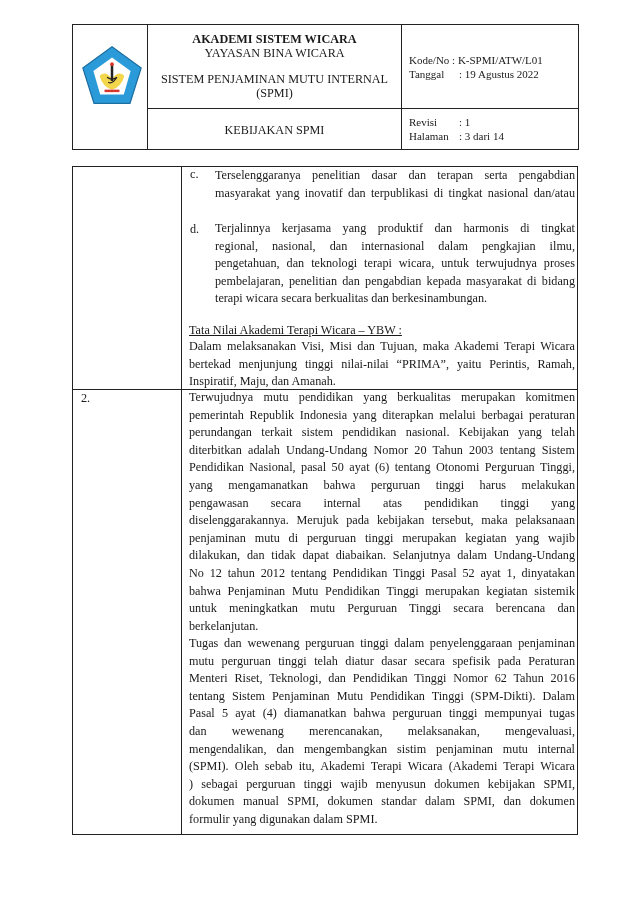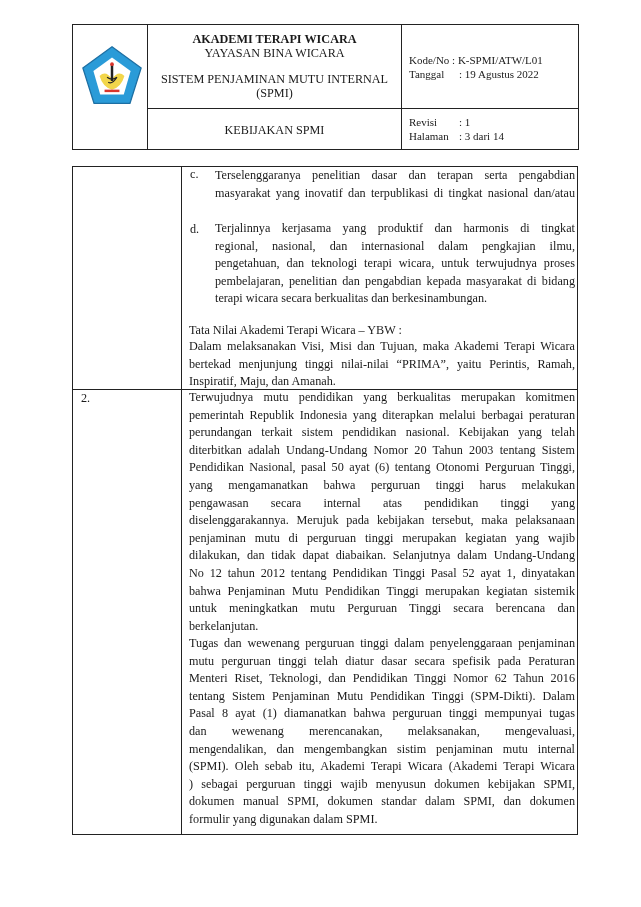--- a/index.html
+++ b/index.html
@@ -14,42 +14,42 @@
   .title-block .b { font-weight:bold; }
   .meta { position:absolute; left:336px; font-size:11px; line-height:14px; white-space:pre; }
   .body-tbl { position:absolute; left:72px; top:166px; width:506px; height:669px;
               border:1px solid #222; box-sizing:border-box; }
   .body-tbl .vline { position:absolute; top:0; bottom:0; left:108px; width:1px; background:#222; }
   .body-tbl .hline { position:absolute; left:0; right:0; height:1px; background:#222; }
   .p { position:absolute; font-size:12.2px; line-height:17.6px; text-align:justify; text-align-last:left; }
   .p .ln { display:block; text-align:justify; text-align-last:justify; white-space:nowrap; }
   .p .ln.last { text-align-last:left; }
   .lbl { position:absolute; font-size:12.2px; }
-  .u { }
+  .u { text-decoration:underline; }
 </style>
 </head>
 <body>
 
 <div class="hdr">
   <div class="vline" style="left:74px"></div>
   <div class="vline" style="left:328px"></div>
   <div class="hline" style="left:74px; right:0; top:83px"></div>
 
   <svg class="logo" viewBox="0 0 100 100">
     <polygon points="50,3 97,37 79,94 21,94 3,37" fill="#2a9bd8" stroke="#1d6fa3" stroke-width="2"></polygon>
     <polygon points="50,20 80,42 69,80 31,80 20,42" fill="#ffffff"></polygon>
     <path d="M30,50 Q40,40 50,55 Q60,40 70,50 Q65,68 50,72 Q35,68 30,50 Z" fill="#f2d64b"></path>
     <rect x="48" y="32" width="4" height="26" fill="#222"></rect>
     <circle cx="50" cy="31" r="3" fill="#d9342b"></circle>
     <path d="M42,52 Q50,58 58,52 Q50,64 44,60" fill="none" stroke="#222" stroke-width="2"></path>
     <rect x="38" y="72" width="24" height="4" fill="#d9342b"></rect>
   </svg>
 
   <div class="title-block" style="top:7px">
-    <div class="b">AKADEMI TERAPI WICARA</div>
+    <div class="b">AKADEMI SISTEM WICARA</div>
     <div>YAYASAN BINA WICARA</div>
     <div style="height:12px"></div>
     <div>SISTEM PENJAMINAN MUTU INTERNAL</div>
     <div>(SPMI)</div>
   </div>
   <div class="title-block" style="top:98px">KEBIJAKAN SPMI</div>
 
   <div class="meta" style="top:28px"><span>Kode/No</span> <span>: K-SPMI/ATW/L01</span></div>
   <div class="meta" style="top:42px"><span style="display:inline-block;width:50px">Tanggal</span><span>: 19 Agustus 2022</span></div>
   <div class="meta" style="top:90px"><span style="display:inline-block;width:50px">Revisi</span><span>: 1</span></div>
@@ -95,21 +95,21 @@
       <span class="ln">No 12 tahun 2012 tentang Pendidikan Tinggi Pasal 52 ayat 1, dinyatakan</span>
       <span class="ln">bahwa Penjaminan Mutu Pendidikan Tinggi merupakan kegiatan sistemik</span>
       <span class="ln">untuk meningkatkan mutu Perguruan Tinggi secara berencana dan</span>
       <span class="ln last">berkelanjutan.</span>
     </div>
   <div class="p" style="left:116px; top:468px; width:386px" id="para2">
       <span class="ln">Tugas dan wewenang perguruan tinggi dalam penyelenggaraan penjaminan</span>
       <span class="ln">mutu perguruan tinggi telah diatur dasar secara spefisik pada Peraturan</span>
       <span class="ln">Menteri Riset, Teknologi, dan Pendidikan Tinggi Nomor 62 Tahun 2016</span>
       <span class="ln">tentang Sistem Penjaminan Mutu Pendidikan Tinggi (SPM-Dikti). Dalam</span>
-      <span class="ln">Pasal 8 ayat (1) diamanatkan bahwa perguruan tinggi mempunyai tugas</span>
+      <span class="ln">Pasal 5 ayat (4) diamanatkan bahwa perguruan tinggi mempunyai tugas</span>
       <span class="ln">dan wewenang merencanakan, melaksanakan, mengevaluasi,</span>
       <span class="ln">mengendalikan, dan mengembangkan sistim penjaminan mutu internal</span>
       <span class="ln">(SPMI). Oleh sebab itu, Akademi Terapi Wicara (Akademi Terapi Wicara</span>
       <span class="ln">) sebagai perguruan tinggi wajib menyusun dokumen kebijakan SPMI,</span>
       <span class="ln">dokumen manual SPMI, dokumen standar dalam SPMI, dan dokumen</span>
       <span class="ln last">formulir yang digunakan dalam SPMI.</span>
     </div>
 </div>
 
 </body></html>

